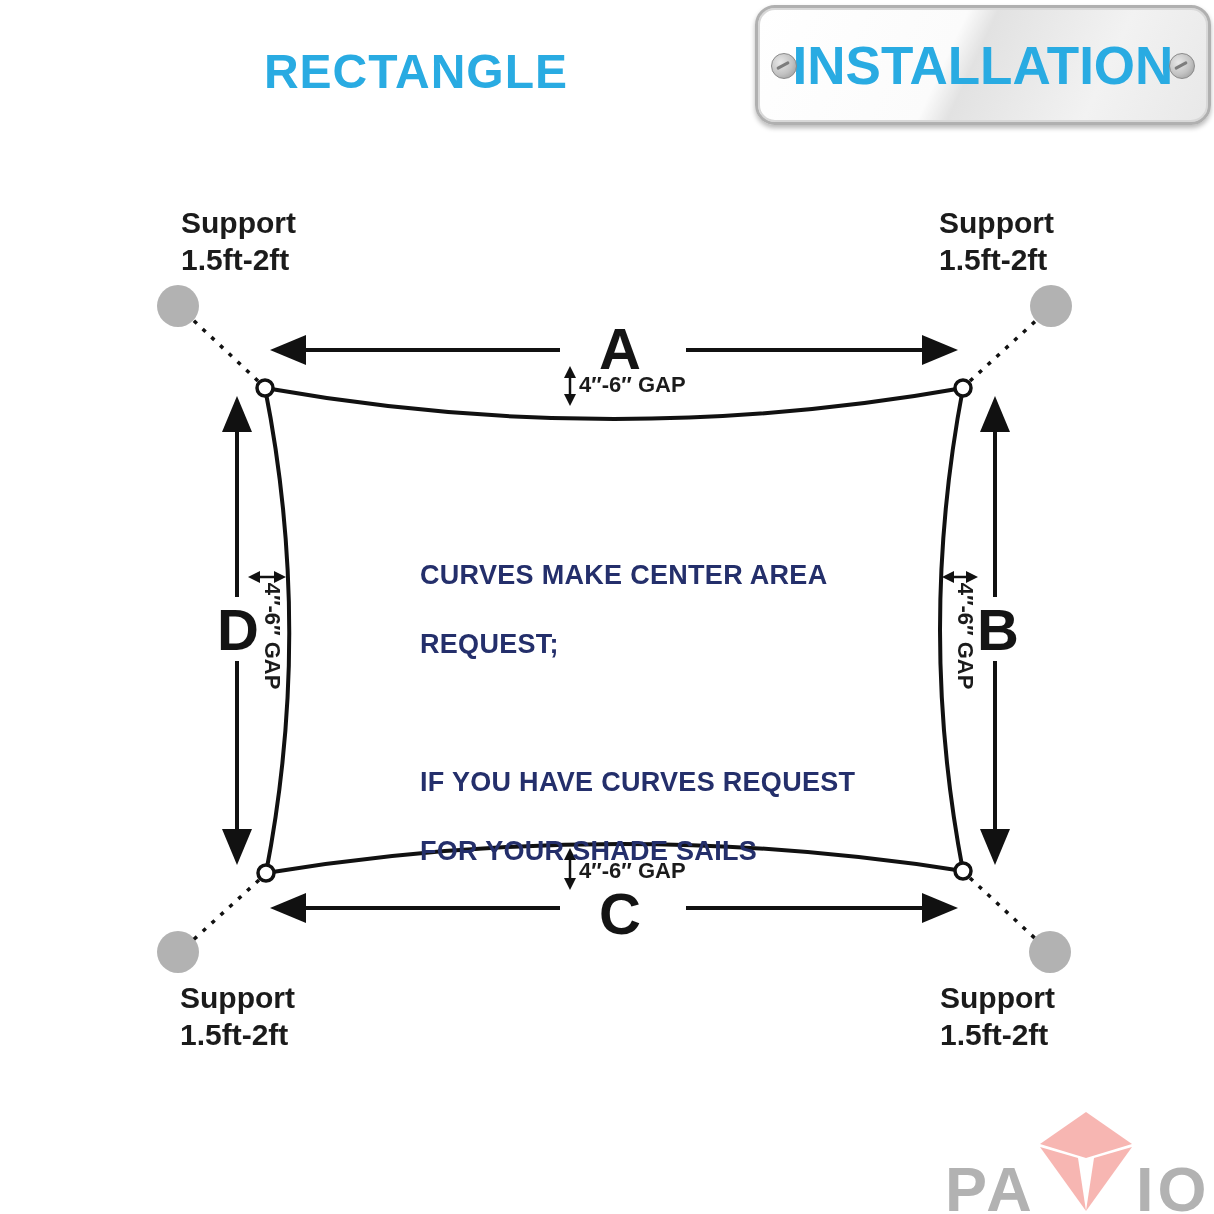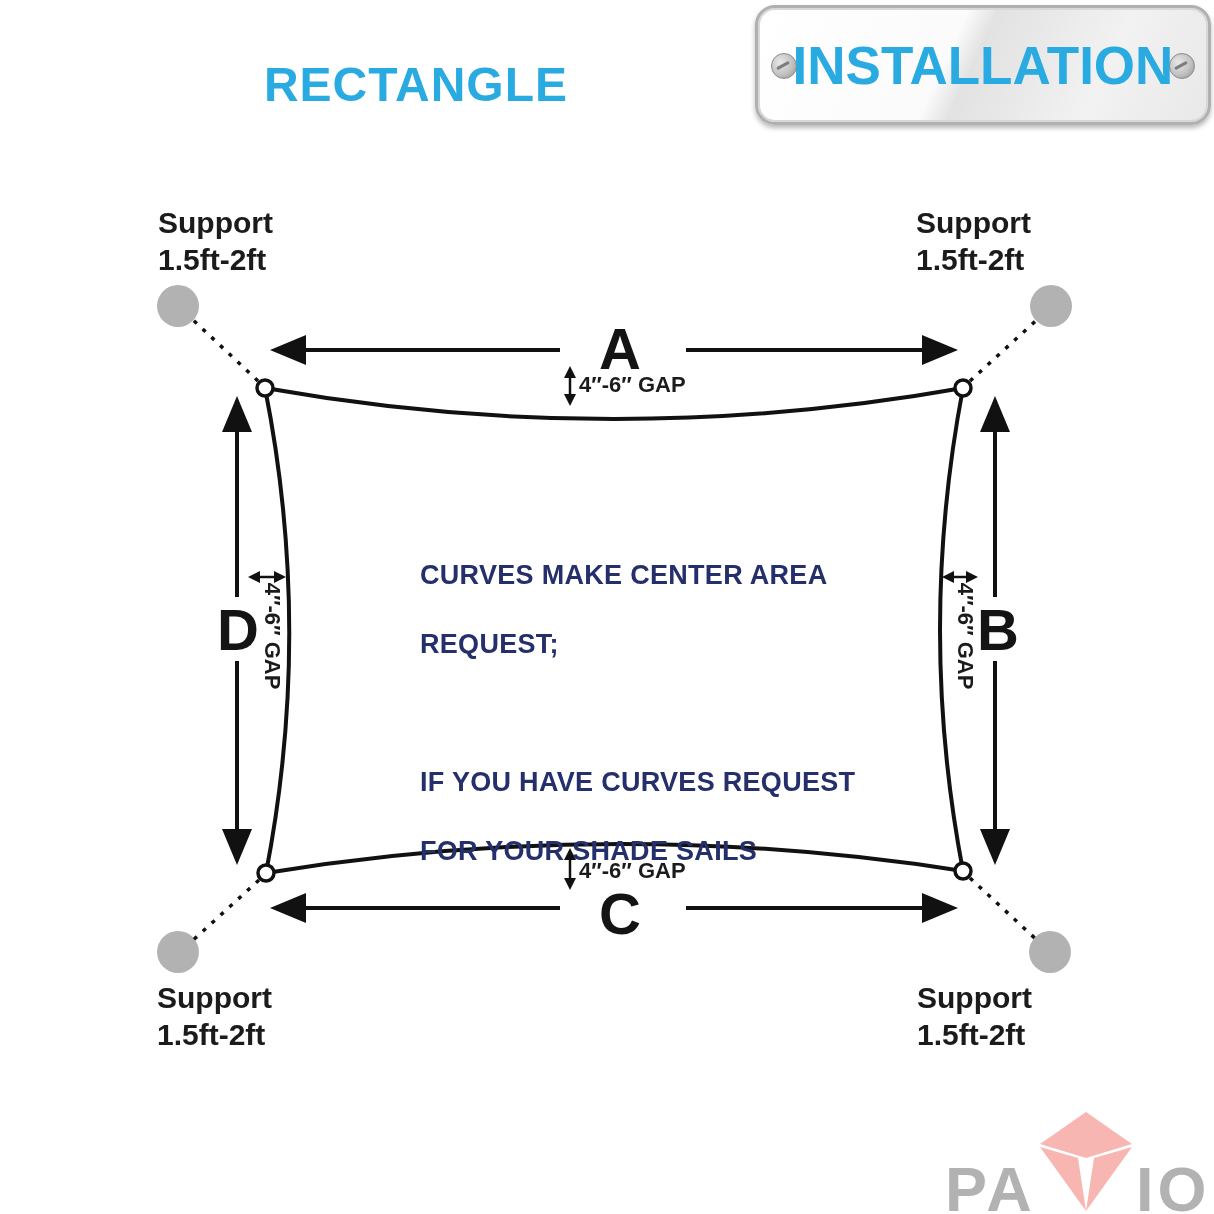--- a/index.html
+++ b/index.html
@@ -3,21 +3,21 @@
 <meta charset="utf-8">
 <style>
   html,body{margin:0;padding:0;background:#ffffff;}
   #canvas{
     position:relative;width:1214px;height:1214px;background:#ffffff;overflow:hidden;
     font-family:"Liberation Sans", sans-serif;
   }
   
   .title{
     position:absolute;left:240px;top:44px;width:352px;text-align:center;
-    font-size:48px;font-weight:bold;letter-spacing:1px;color:#29abe2;margin-top:13px;
+    font-size:48px;font-weight:bold;letter-spacing:1px;color:#29abe2;
   }
   .badge{
     position:absolute;left:755px;top:5px;width:450px;height:114px;
     border:3px solid #b0b0b0;border-radius:20px;
     background:linear-gradient(115deg,#ffffff 0%,#fbfbfb 42%,#e2e2e2 48%,#f2f2f2 75%,#e8e8e8 100%);
     box-shadow:0 3px 5px rgba(0,0,0,0.28), inset 0 0 0 2px #d8d8d8;
     display:flex;align-items:center;justify-content:center;
   }
   .badge-text{
     font-size:53px;font-weight:bold;color:#29abe2;letter-spacing:0px;white-space:nowrap;
@@ -30,20 +30,21 @@
   .screw::after{
     content:"";position:absolute;left:4px;top:10px;width:14px;height:3px;
     background:#7d7d7d;transform:rotate(-28deg);border-radius:2px;
   }
   .screw.left{left:13px;}
   .screw.right{right:13px;}
   
   .support{
     position:absolute;font-size:30px;font-weight:bold;color:#1b1b1b;line-height:37px;
     white-space:nowrap;
+    margin-left:23px;
   }
   .support.tl{left:158px;top:204px;}
   .support.tr{left:916px;top:204px;}
   .support.bl{left:157px;top:979px;}
   .support.br{left:917px;top:979px;}
   
   svg.diagram{position:absolute;left:0;top:0;}
   
   .dim{
     position:absolute;transform:translate(-50%,-50%);

